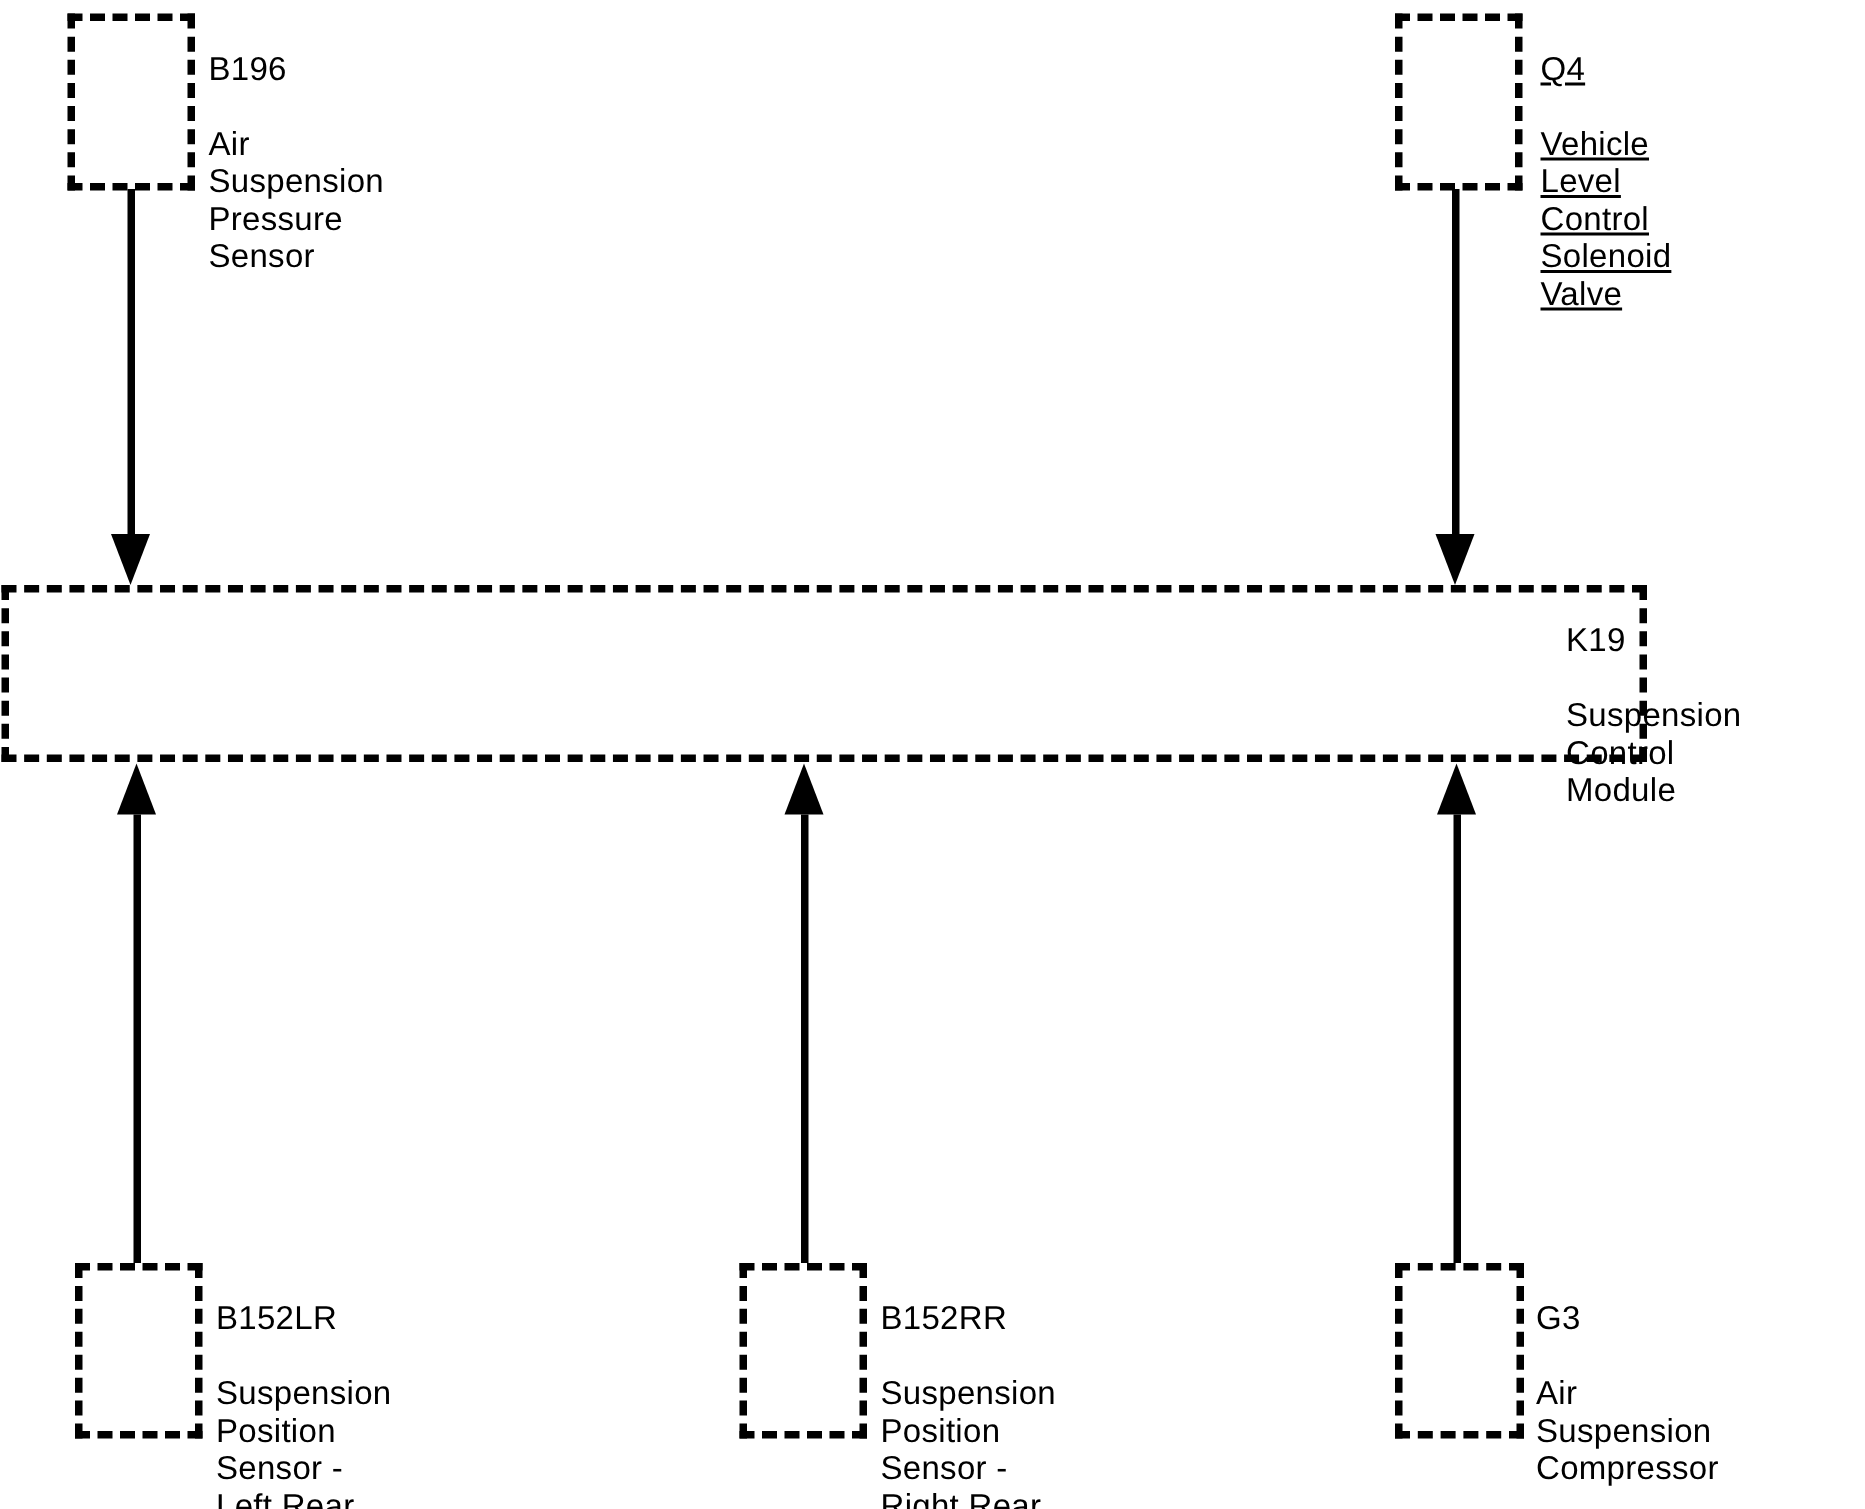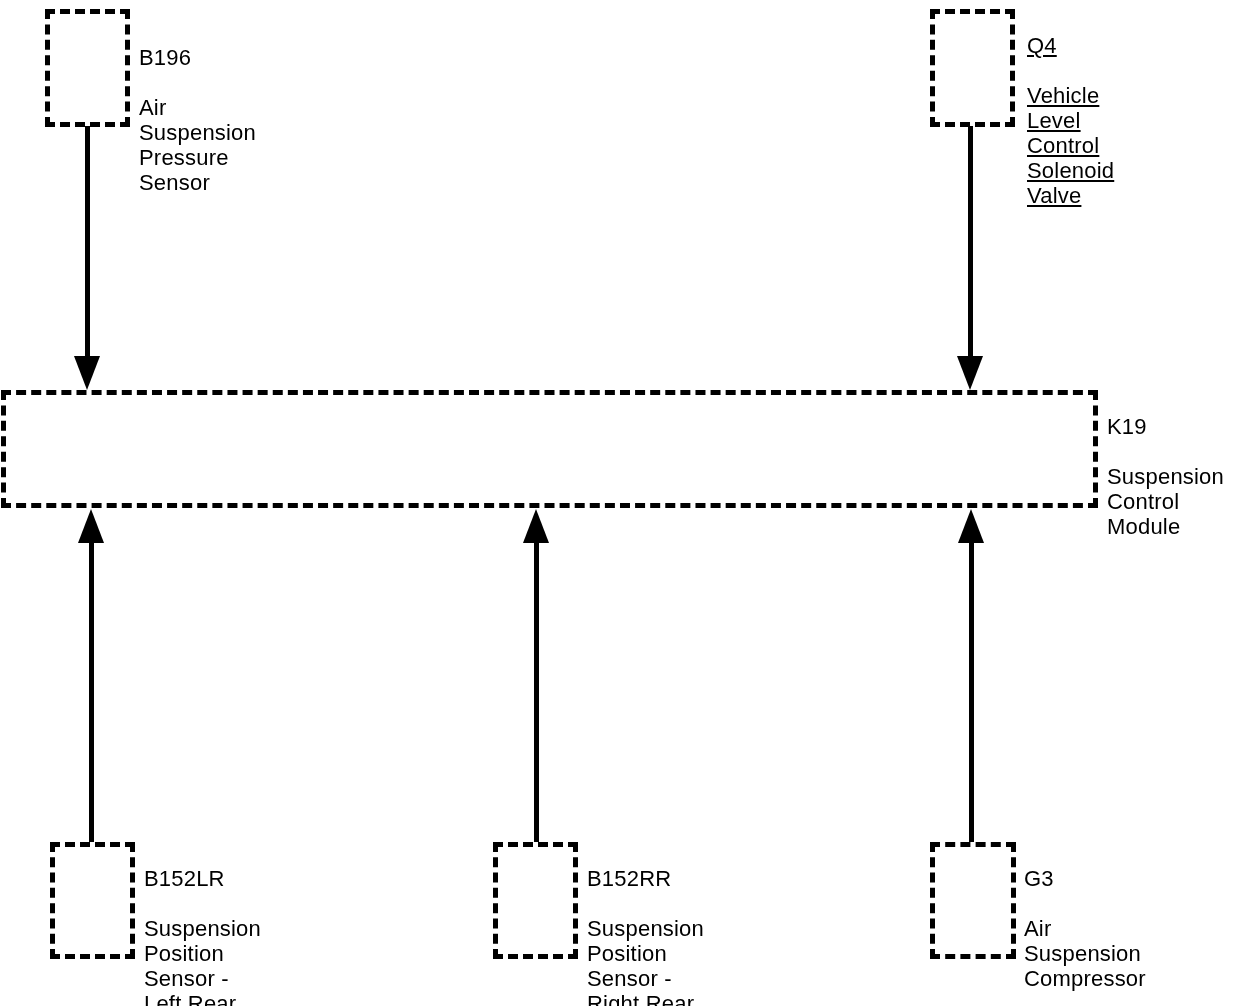--- a/index.html
+++ b/index.html
@@ -62,23 +62,23 @@
 
   
   .box-b196   { left: 45px;  top: 9px;   width: 85px;   height: 118px; }
   .box-q4     { left: 930px; top: 9px;   width: 85px;   height: 118px; }
   .box-k19    { left: 1px;   top: 390px; width: 1097px; height: 118px; }
   .box-b152lr { left: 50px;  top: 842px; width: 85px;   height: 117px; }
   .box-b152rr { left: 493px; top: 842px; width: 85px;   height: 117px; }
   .box-g3     { left: 930px; top: 842px; width: 86px;   height: 117px; }
 
   
-  .label-b196   { left: 139px;  top: 20px; }
+  .label-b196   { left: 139px;  top: 8px; }
   .label-q4     { left: 1027px; top: 8px; text-decoration: underline; }
-  .label-k19    { left: 1107px; top: 389px; }
+  .label-k19    { left: 1044px; top: 389px; }
   .label-b152lr { left: 144px;  top: 841px; }
   .label-b152rr { left: 587px;  top: 841px; }
   .label-g3     { left: 1024px; top: 841px; }
 
   
   .arrow-b196   { left: 74px;  top: 126px; height: 264px; }
   .arrow-q4     { left: 957px; top: 126px; height: 264px; }
   .arrow-b152lr { left: 78px;  top: 509px; height: 333px; }
   .arrow-b152rr { left: 523px; top: 509px; height: 333px; }
   .arrow-g3     { left: 958px; top: 509px; height: 333px; }

